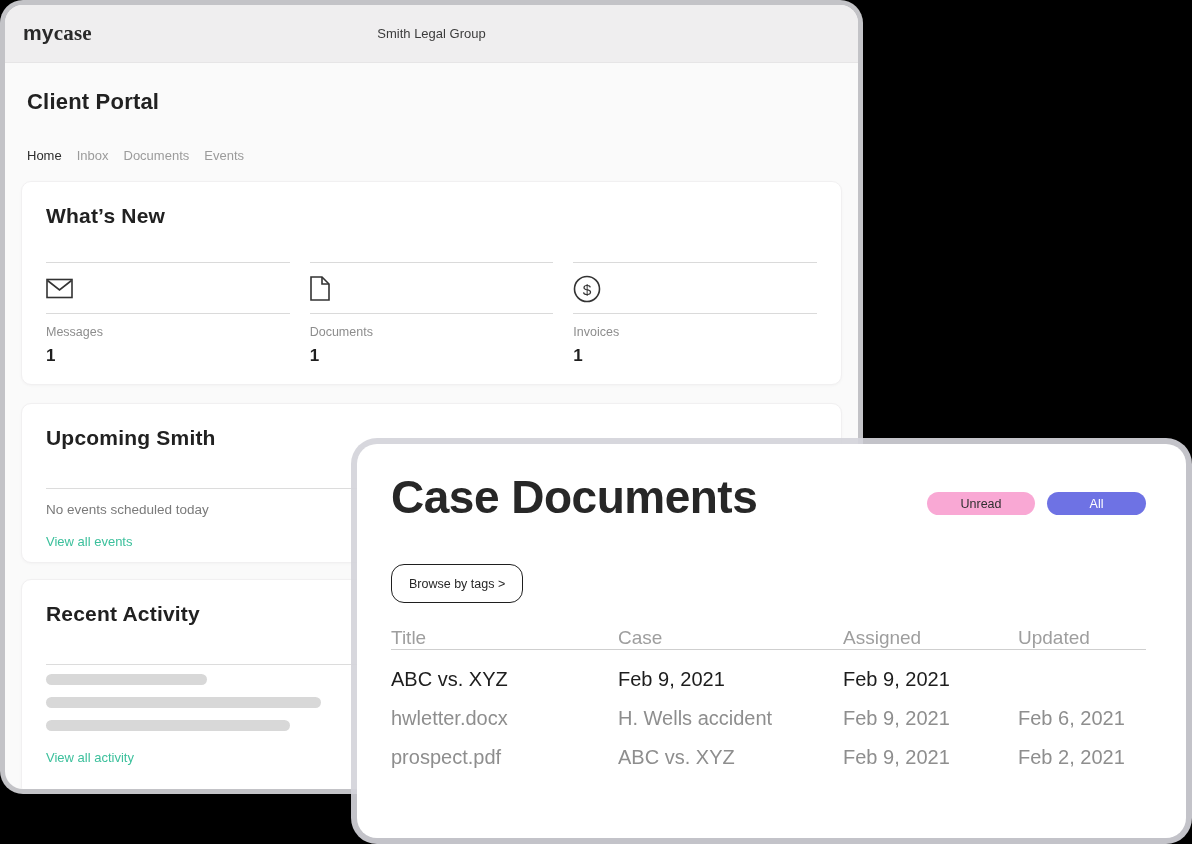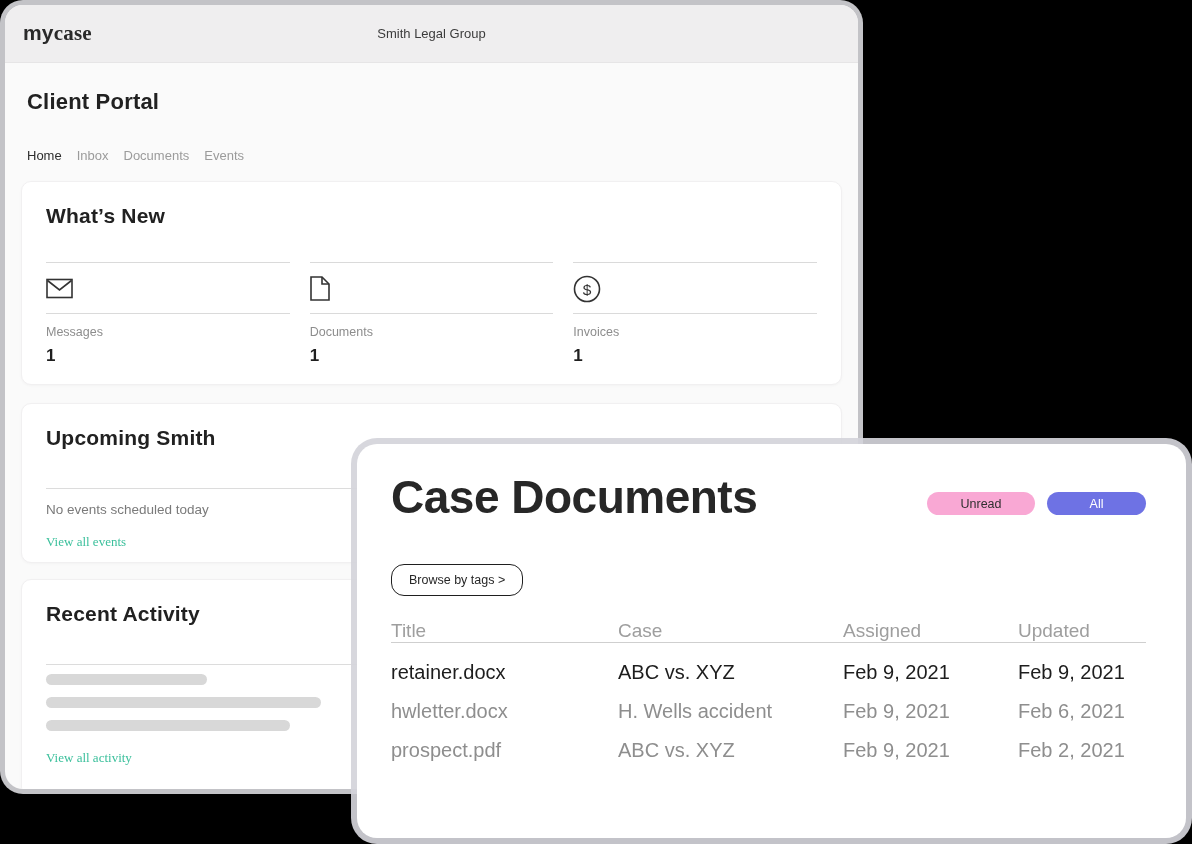--- a/index.html
+++ b/index.html
@@ -59,21 +59,21 @@
     height:52px;
     display:flex; align-items:center;
   }
   .stat-icon svg { display:block; }
   .stat-label { margin-top:11px; font-size:12.5px; color:#8d8d8d; }
   .stat-value { margin-top:7px; font-size:17px; font-weight:700; color:#1f1f1f; }
 
   .upcoming { margin-top:18px; height:160px; }
   .divider { border:none; border-top:1px solid #dcdcdc; margin-top:38px; }
   .empty-text { margin-top:13px; font-size:13.5px; color:#7a7a7a; }
-  .teal-link { margin-top:17px; font-size:13px; color:#3cc09c; cursor:pointer; display:inline-block;font-family:Liberation Serif, serif; }
+  .teal-link { margin-top:17px; font-size:13px; color:#3cc09c; cursor:pointer; display:inline-block; }
 
   .recent { margin-top:16px; height:218px; }
   .skeleton { height:11px; background:#d8d8d8; border-radius:999px; }
   .sk1 { width:161px; margin-top:9px; }
   .sk2 { width:275px; margin-top:12px; }
   .sk3 { width:244px; margin-top:12px; }
   .recent .teal-link { margin-top:19px; }
 
   
   .overlay {
@@ -92,21 +92,21 @@
     height:23px; border-radius:999px; border:none;
     font-size:12.5px; font-family:inherit;
     display:flex; align-items:center; justify-content:center;
     cursor:pointer;
   }
   .pill.inactive { background:#f9a8d4; color:#2f2f2f; width:108px; }
   .pill.active   { color:#fff; width:99px; }
 
   .browse-btn {
     margin-top:40px;
-    height:32px; padding:10px 17px;
+    height:39px; padding:10px 17px;
     border:1.5px solid #1f1f1f; border-radius:13px;
     background:#fff; color:#272727;
     font-size:12.5px; font-family:inherit;
     display:inline-flex; align-items:center;
     cursor:pointer;
   }
 
   .doc-table { margin-top:24px; }
   .t-row {
     display:grid;
@@ -218,21 +218,20 @@
 
   <div class="doc-table">
     <div class="t-row t-head">
       <div class="t-cell">Title</div>
       <div class="t-cell">Case</div>
       <div class="t-cell">Assigned</div>
       <div class="t-cell">Updated</div>
     </div>
     <div class="t-body">
       <div class="t-row unread">
-        <div class="t-cell">retainer.docx</div>
         <div class="t-cell">ABC vs. XYZ</div>
         <div class="t-cell">Feb 9, 2021</div>
         <div class="t-cell">Feb 9, 2021</div>
       </div>
       <div class="t-row">
         <div class="t-cell">hwletter.docx</div>
         <div class="t-cell">H. Wells accident</div>
         <div class="t-cell">Feb 9, 2021</div>
         <div class="t-cell">Feb 6, 2021</div>
       </div>

